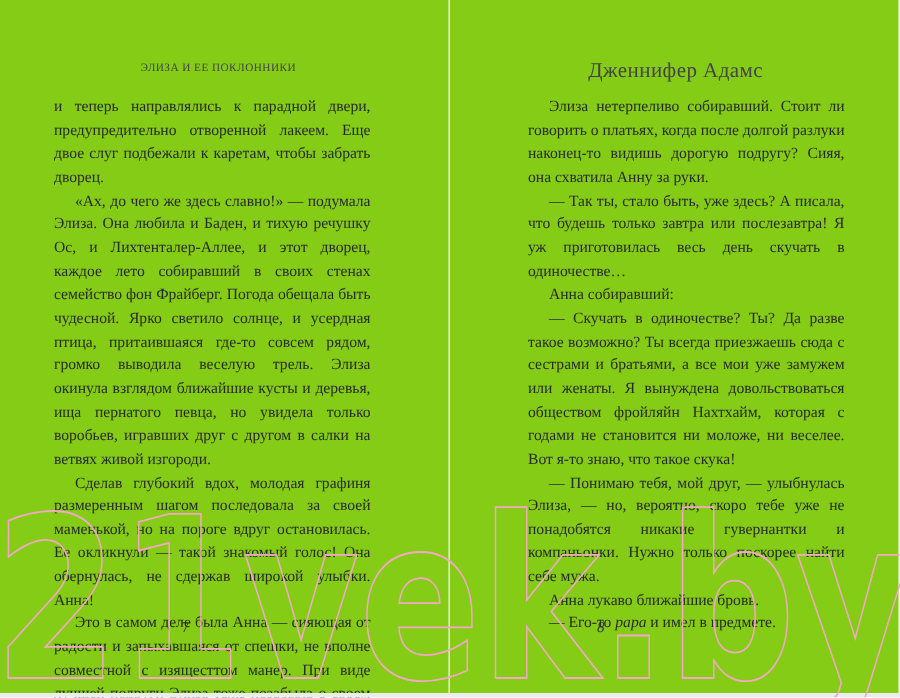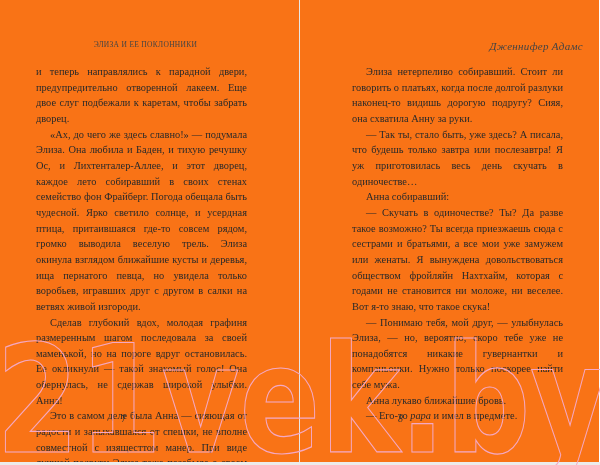--- a/index.html
+++ b/index.html
@@ -3,29 +3,29 @@
 <meta charset="utf-8">
 <style>
   html, body { margin: 0; padding: 0; }
   body {
     width: 600px; height: 465px; overflow: hidden;
     background: #ffffff; position: relative;
     font-family: "Liberation Serif", "DejaVu Serif", serif;
     color: #2a2a2a;
   }
   .spread { position: absolute; left: 0; top: 0; width: 600px; height: 462px; display: flex; }
-  .page { position: relative; width: 299px; height: 462px; background: #f97316; }
+  .page { position: relative; width: 299px; height: 462px; background: #84cc16; }
   .divider { width: 1px; height: 462px; background: #e6e6e6; }
   .bottom-edge { position: absolute; left: 0; top: 462px; width: 600px; height: 3px; background: #ececec; }
   .running-head {
     position: absolute; top: 40px; left: 0; width: 100%;
     text-align: center; font-size: 8.5px; letter-spacing: 0.3px; color: #444;
   }
   .page.left .running-head { left: 13px; width: 265px; text-transform: uppercase; font-size: 7.5px; }
-  .page.right .running-head { left: 18px; width: 265px; font-style: italic; font-size: 11px; text-align: right; }
+  .page.right .running-head { left: 18px; width: 265px; font-size: 14px; }
   .body-text {
     position: absolute; top: 64px; width: 211px;
     font-size: 10.4px; line-height: 15.65px; text-align: justify;
   }
   .page.left .body-text { left: 36px; }
   .page.right .body-text { left: 52px; }
   .body-text p { margin: 0; text-indent: 0; }
   .body-text p.indent { text-indent: 14px; }
   .folio {
     position: absolute; top: 413px; font-size: 10px; color: #333;

